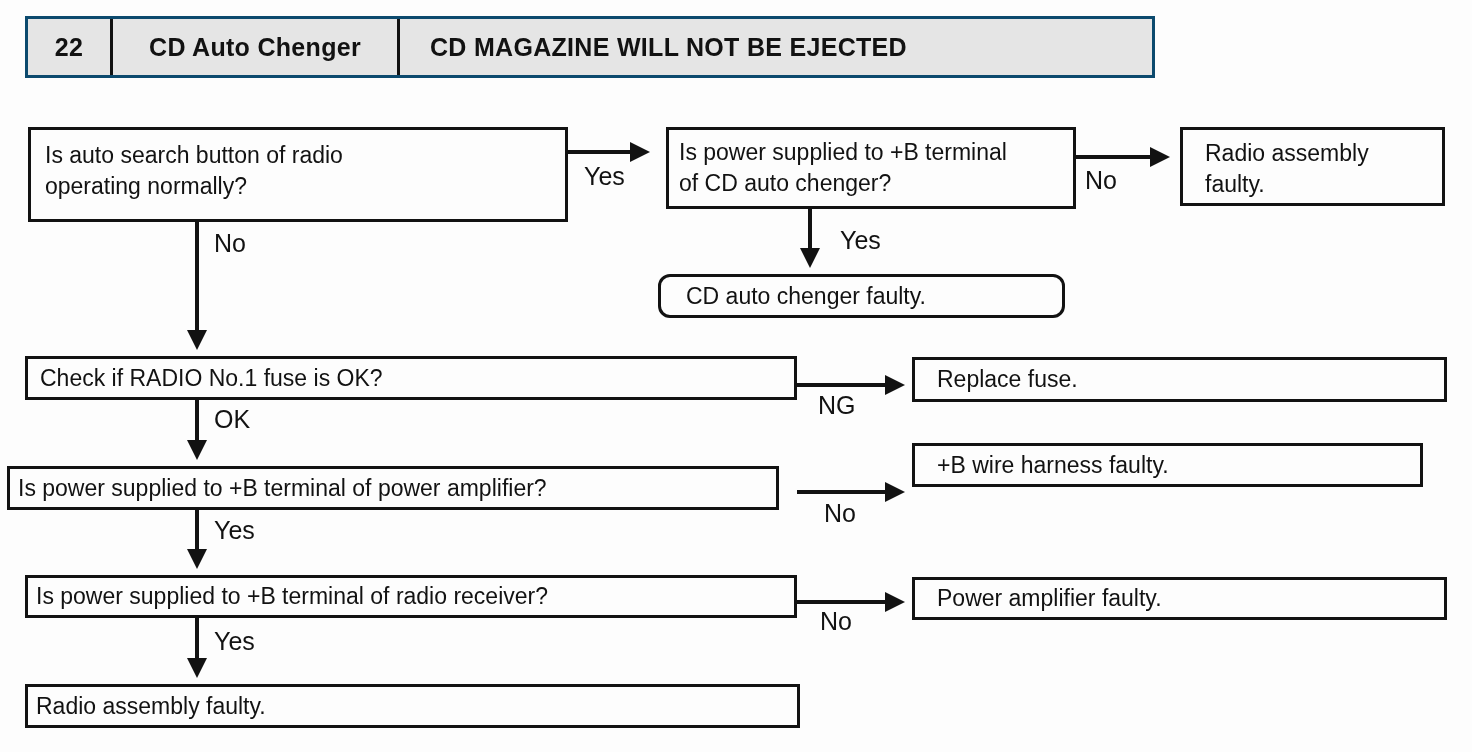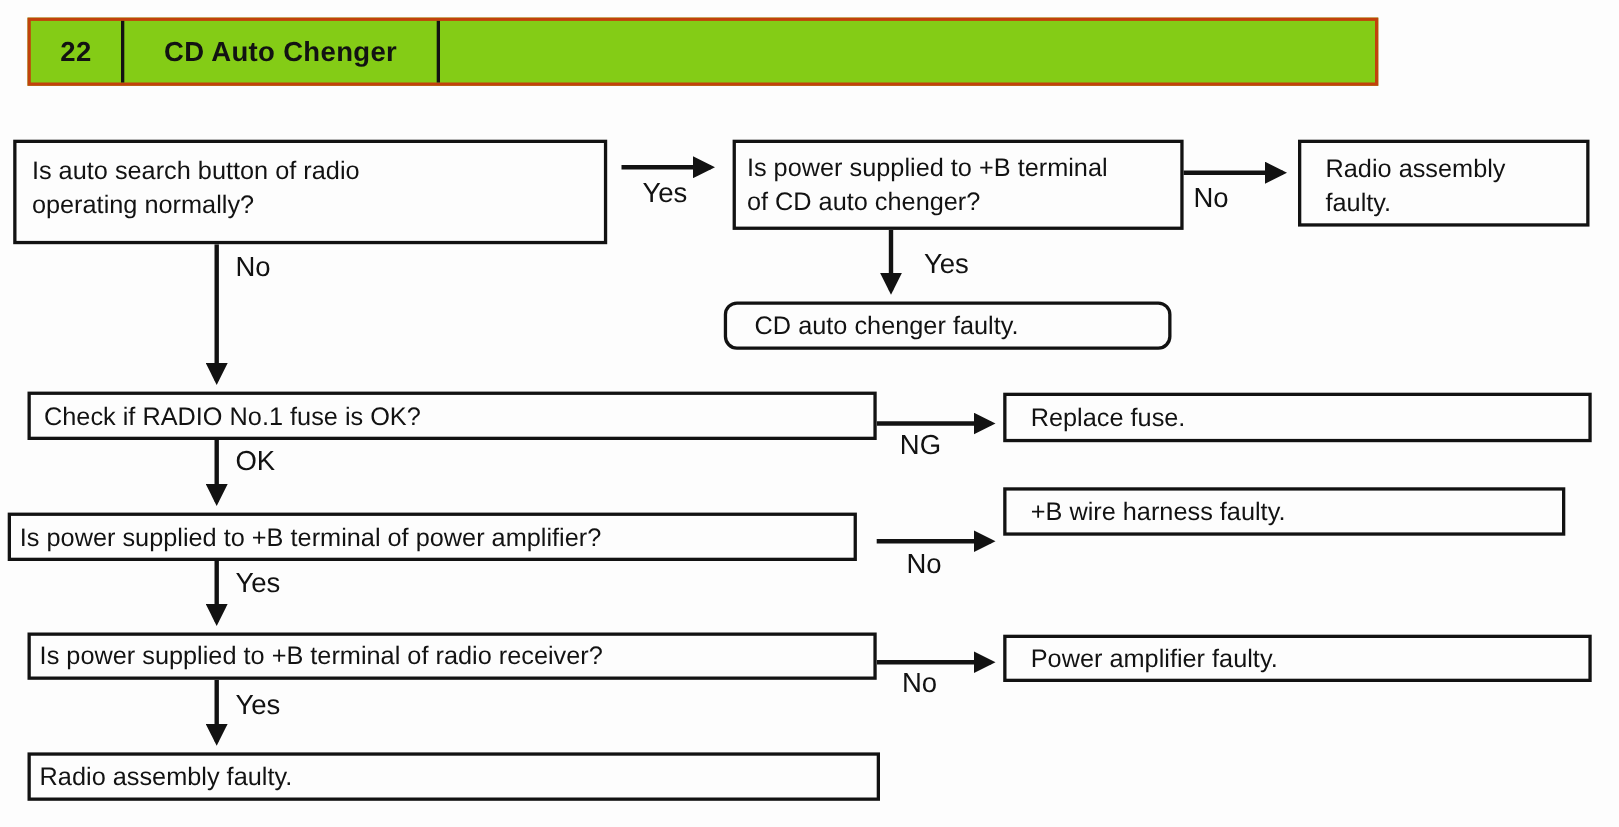--- a/index.html
+++ b/index.html
@@ -9,26 +9,26 @@
     height: 752px;
     background: #fdfdfd;
     font-family: "Liberation Sans", sans-serif;
     color: #121212;
     overflow: hidden;
   }
   
   .header {
     position: absolute;
     left: 25px; top: 16px;
-    width: 1228px; height: 62px;
-    border: 3px solid #c2410c;
+    width: 1130px; height: 62px;
+    border: 3px solid #0c4a6e;
     box-sizing: border-box;
     display: flex;
     align-items: stretch;
-    background: #84cc16;
+    background: #e5e5e5;
   }
   .header .cell {
     display: flex;
     align-items: center;
     justify-content: center;
     font-weight: bold;
     font-size: 25px;
     letter-spacing: 0.3px;
   }
   .header .cell-number { width: 82px; border-right: 3px solid #121212; }
@@ -82,23 +82,24 @@
     <line x1="197" y1="400" x2="197" y2="456" marker-end="url(#arrow)"></line>
     <line x1="797" y1="492" x2="901" y2="492" marker-end="url(#arrow)"></line>
     <line x1="197" y1="510" x2="197" y2="565" marker-end="url(#arrow)"></line>
     <line x1="797" y1="602" x2="901" y2="602" marker-end="url(#arrow)"></line>
     <line x1="197" y1="618" x2="197" y2="674" marker-end="url(#arrow)"></line>
   </svg>
 
   <div class="header">
     <div class="cell cell-number">22</div>
     <div class="cell cell-system">CD Auto Chenger</div>
+    <div class="cell cell-title">CD MAGAZINE WILL NOT BE EJECTED</div>
   </div>
 
-  <div class="node" style="left:12px; top:127px; width:540px; height:95px; padding:10px 14px;">
+  <div class="node" style="left:28px; top:127px; width:540px; height:95px; padding:10px 14px;">
     <span class="txt">Is auto search button of radio
 operating normally?</span>
   </div>
 
   <div class="node" style="left:666px; top:127px; width:410px; height:82px; padding:7px 10px;">
     <span class="txt">Is power supplied to +B terminal
 of CD auto chenger?</span>
   </div>
 
   <div class="node" style="left:1180px; top:127px; width:265px; height:79px; padding:8px 10px 8px 22px;">

